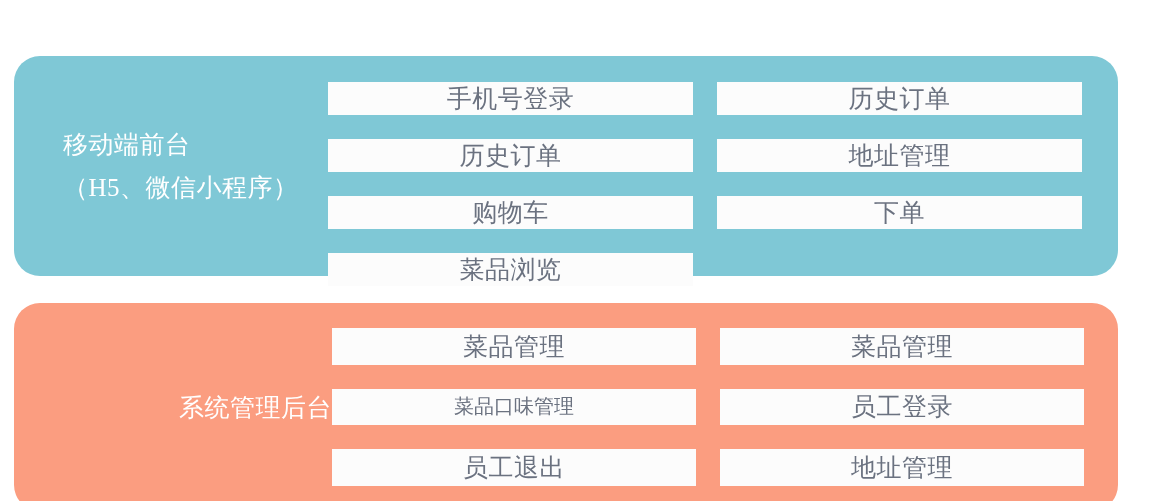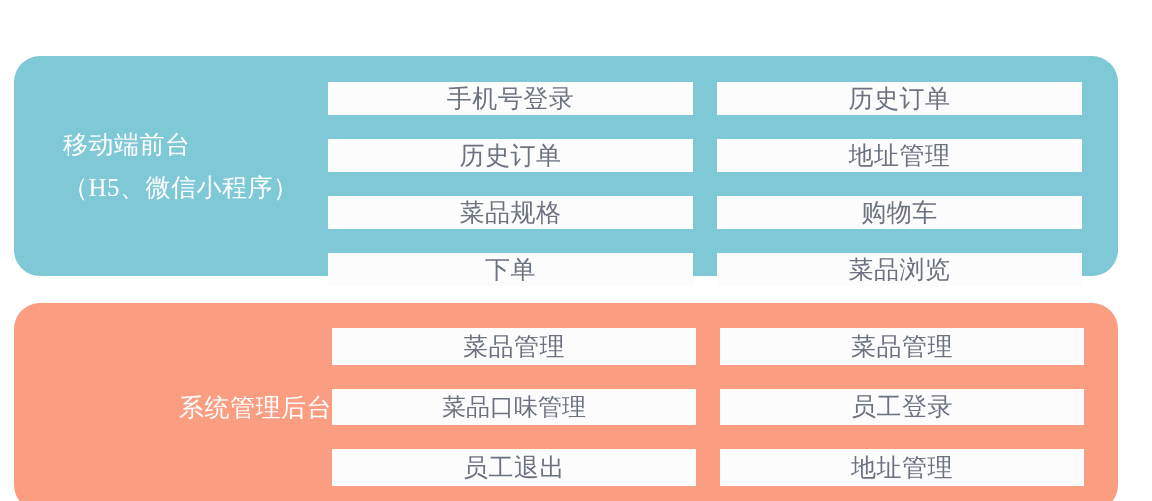--- a/index.html
+++ b/index.html
@@ -91,40 +91,39 @@
     justify-content: center;
     box-sizing: border-box;
     color: #6b7280;
     font-size: 25px;
     letter-spacing: 0.5px;
     white-space: nowrap;
     overflow: visible;
   }
 
   .tile.tile-wide-text {
-    font-size: 24px;
+    font-size: 20px;
     letter-spacing: 0;
   }
 </style>
 </head>
 <body>
 
 <div id="diagram">
 
   <section class="panel panel-mobile">
     <div class="panel-label">
       <span>移动端前台</span>
       <span>（H5、微信小程序）</span>
     </div>
     <div class="panel-grid">
       <div class="tile">手机号登录</div>
       <div class="tile">历史订单</div>
       <div class="tile">历史订单</div>
       <div class="tile">地址管理</div>
-      <div class="tile">菜品规格</div>
       <div class="tile">购物车</div>
       <div class="tile">下单</div>
       <div class="tile">菜品浏览</div>
     </div>
   </section>
 
   <section class="panel panel-admin">
     <div class="panel-label">
       <span>系统管理后台</span>
     </div>

